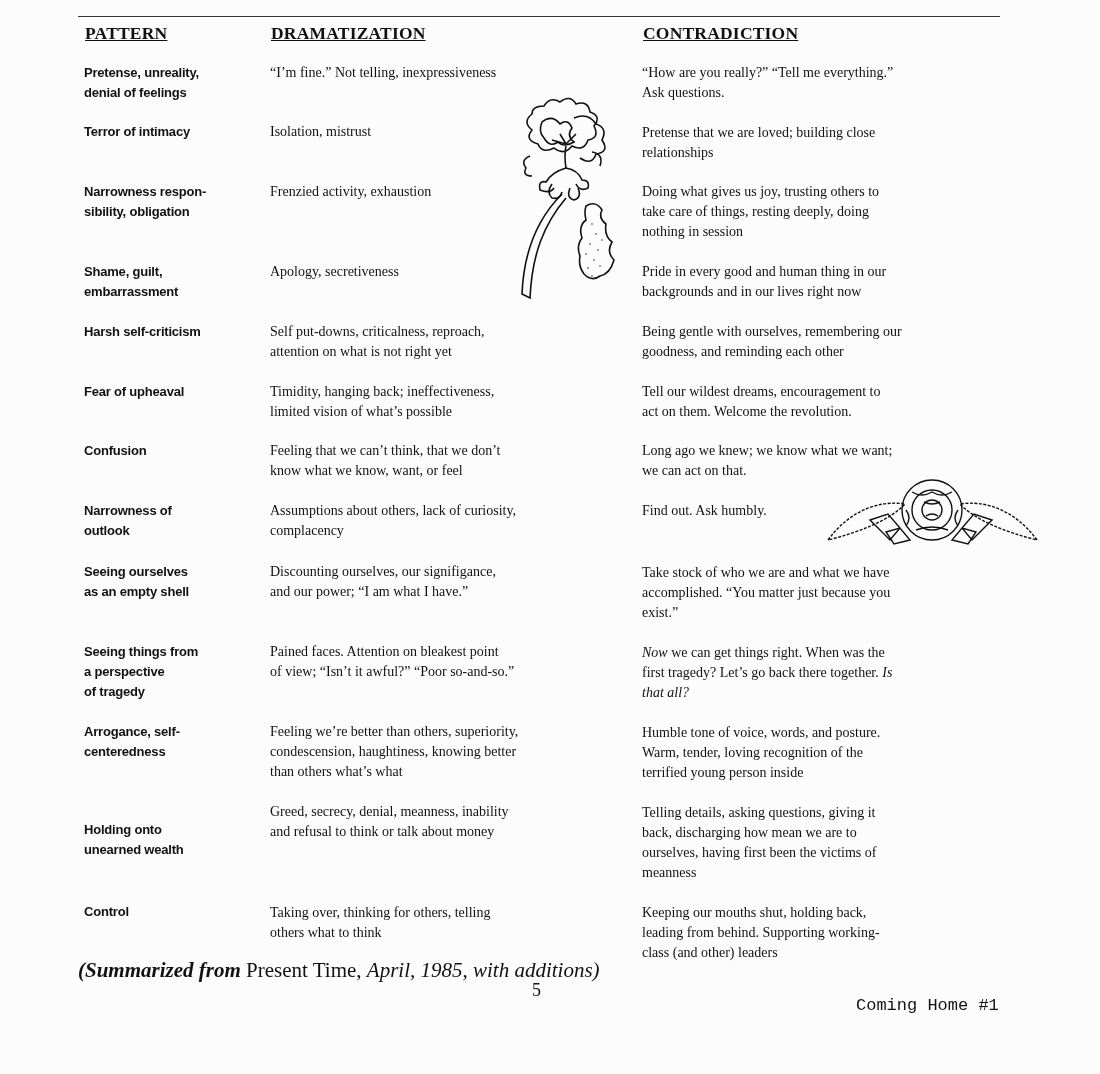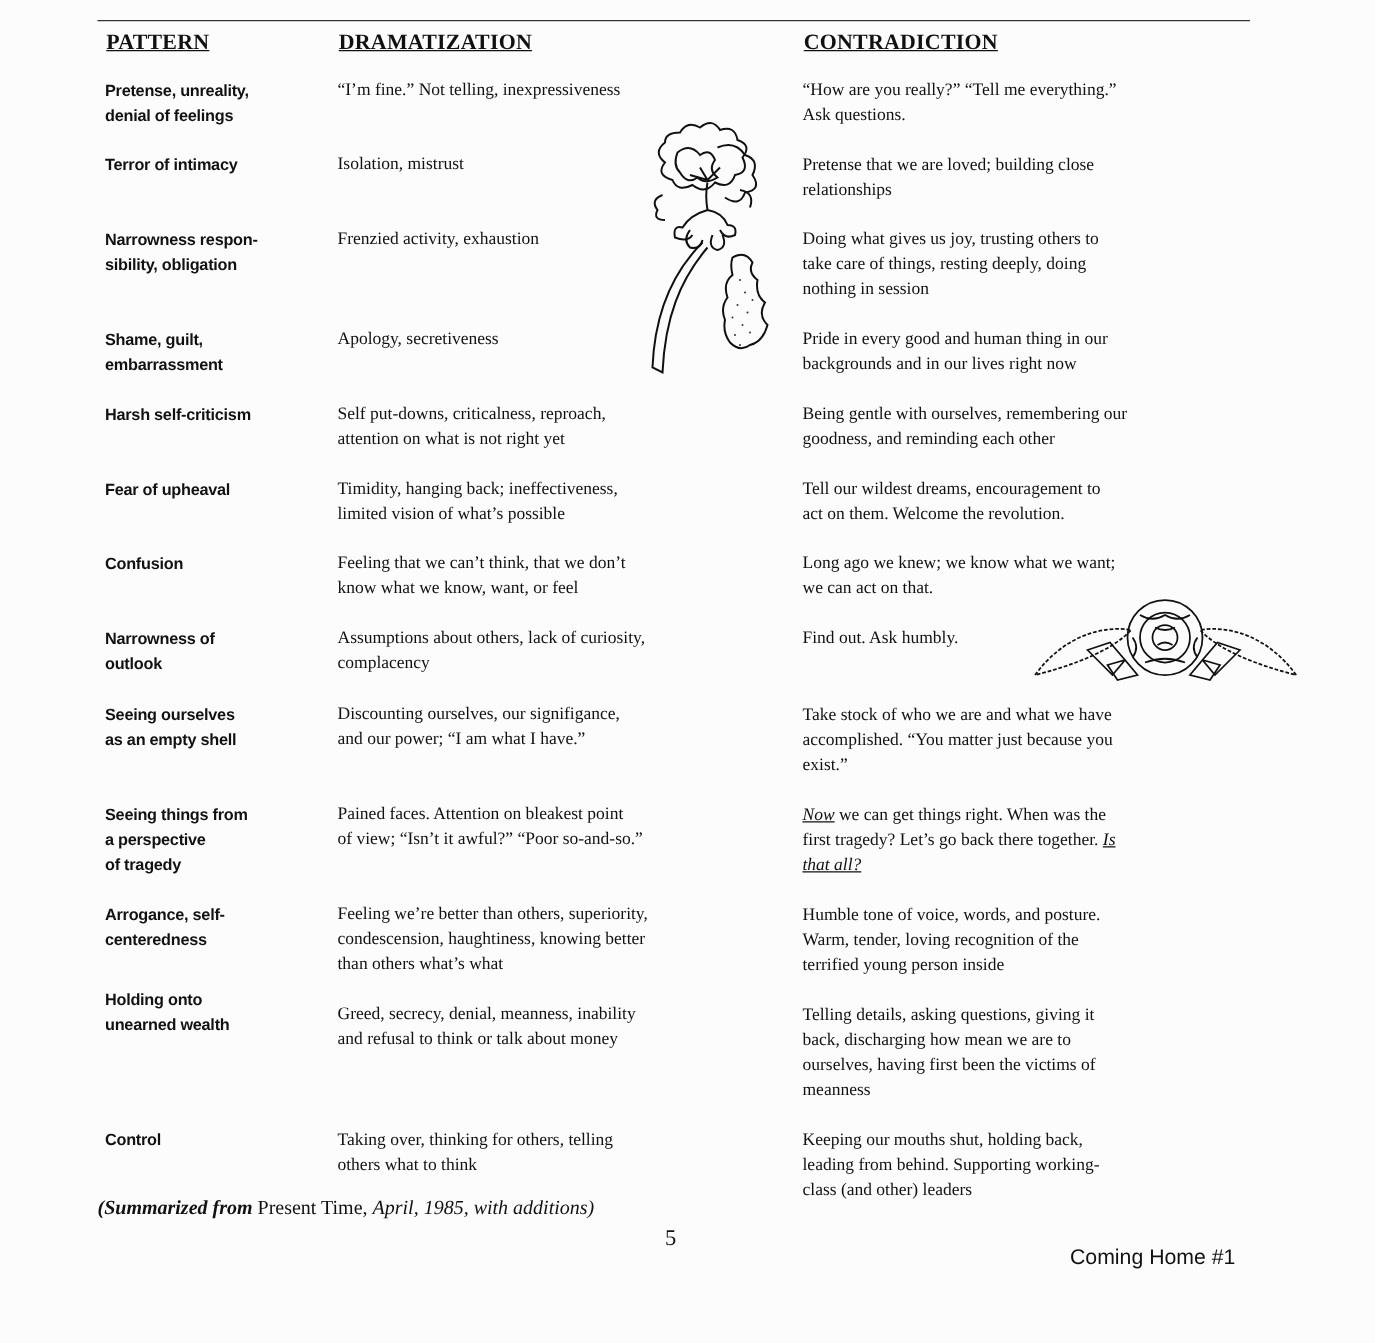--- a/index.html
+++ b/index.html
@@ -7,26 +7,26 @@
     width: 1100px; height: 1074px; position: relative; overflow: hidden;
     background: #fcfcfc; color: #111;
     font-family: "Liberation Serif", "DejaVu Serif", serif;
   }
   .rule { position: absolute; left: 78px; top: 16px; width: 922px; height: 0; border-top: 1.5px solid #333; }
   .hdr { position: absolute; top: 23px; font-size: 17.5px; font-weight: bold; text-decoration: underline; letter-spacing: 0.2px; }
   .cell { position: absolute; font-size: 14px; line-height: 20px; white-space: pre-line; }
   .pat { left: 84px; width: 180px; font-weight: bold; font-family: "Liberation Sans", "DejaVu Sans", sans-serif; font-size: 13px; letter-spacing: -0.2px; }
   .dra { left: 270px; width: 360px; }
   .con { left: 642px; width: 380px; }
-  .italic { font-style: italic; text-decoration: underline; }
-  .source { position: absolute; left: 78px; top: 958px; font-size: 16px; }
+  .italic { font-style: italic; }
+  .source { position: absolute; left: 78px; top: 958px; font-size: 21px; }
   .source .bi { font-weight: bold; font-style: italic; }
   .source .i { font-style: italic; }
   .pageno { position: absolute; left: 532px; top: 980px; font-size: 18px; }
-  .footer { position: absolute; left: 856px; top: 996px; font-size: 17px; font-family: Liberation Sans, sans-serif; }
+  .footer { position: absolute; left: 856px; top: 996px; font-size: 17px; font-family: Liberation Mono, monospace; }
   .illus { position: absolute; }
 </style>
 </head>
 <body>
 
 <div class="rule"></div>
 
 <div class="hdr" style="left:85px">PATTERN</div>
 <div class="hdr" style="left:271px">DRAMATIZATION</div>
 <div class="hdr" style="left:643px">CONTRADICTION</div>
@@ -98,21 +98,21 @@
 
 <div class="cell pat" style="top:722px">Arrogance, self-
 centeredness</div>
 <div class="cell dra" style="top:722px">Feeling we’re better than others, superiority,
 condescension, haughtiness, knowing better
 than others what’s what</div>
 <div class="cell con" style="top:723px">Humble tone of voice, words, and posture.
 Warm, tender, loving recognition of the
 terrified young person inside</div>
 
-<div class="cell pat" style="top:790px">Holding onto
+<div class="cell pat" style="top:820px">Holding onto
 unearned wealth</div>
 <div class="cell dra" style="top:802px">Greed, secrecy, denial, meanness, inability
 and refusal to think or talk about money</div>
 <div class="cell con" style="top:803px">Telling details, asking questions, giving it
 back, discharging how mean we are to
 ourselves, having first been the victims of
 meanness</div>
 
 <div class="cell pat" style="top:902px">Control</div>
 <div class="cell dra" style="top:903px">Taking over, thinking for others, telling

